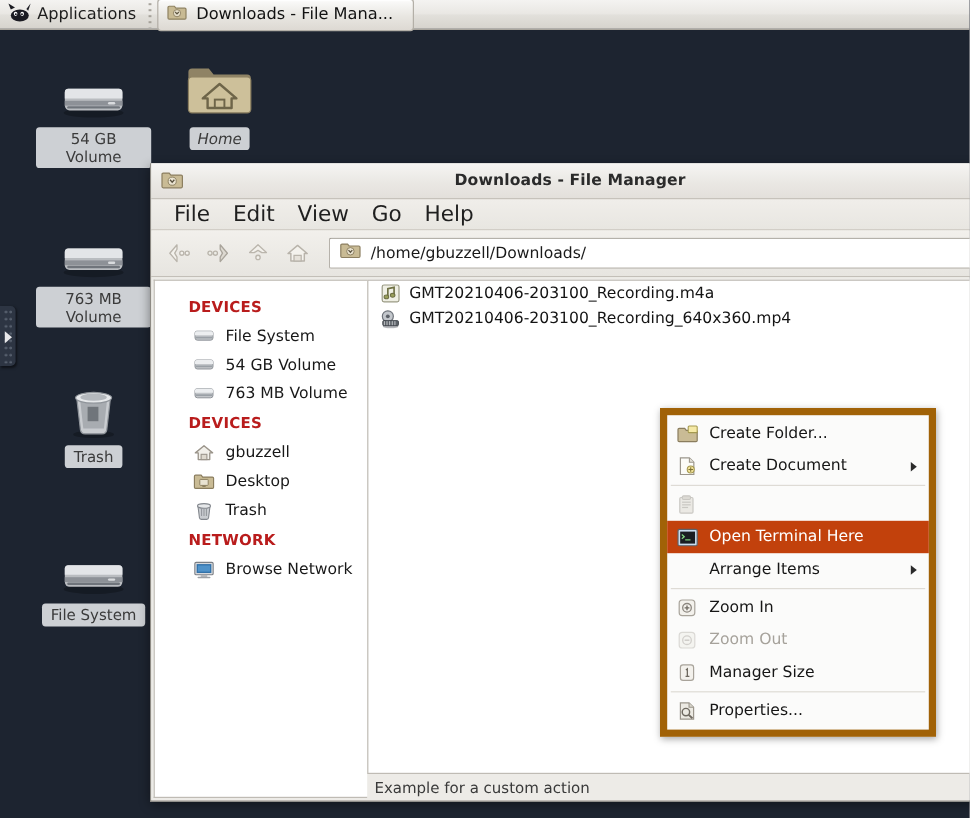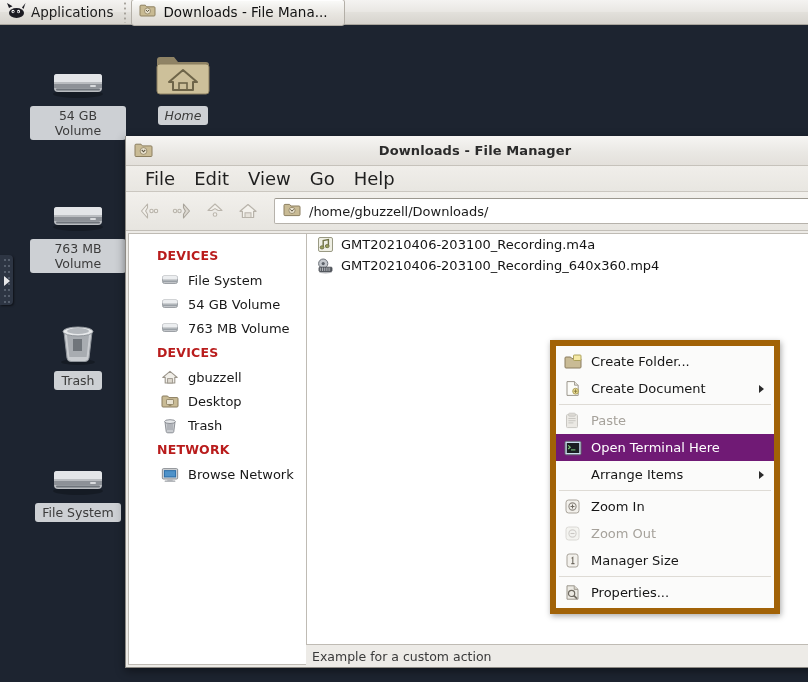--- a/index.html
+++ b/index.html
@@ -292,21 +292,21 @@
     margin-right: 9px;
     display: flex;
     align-items: center;
     justify-content: center;
     flex: none;
   }
   .ctx-item .clabel { flex: 1; white-space: nowrap; }
   .ctx-item.disabled { color: #a6a29b; }
   .ctx-item.disabled .cicon { opacity: .45; }
   .ctx-item.selected {
-    background: #701a75;
+    background: #c2410c;
     color: #ffffff;
   }
   .ctx-item .sub-arrow {
     width: 0; height: 0;
     border-left: 5px solid #2a2a2a;
     border-top: 4px solid transparent;
     border-bottom: 4px solid transparent;
     margin-right: 2px;
   }
   .ctx-sep {
@@ -612,21 +612,20 @@
     <div class="ctx-item disabled">
       <span class="cicon">
         <svg width="17" height="17" viewBox="0 0 17 17">
           <rect x="2.5" y="2.6" width="11" height="13" rx="1" fill="#d8d5cb" stroke="#8e8a80" stroke-width="1"></rect>
           <rect x="4.6" y="1.2" width="6.8" height="3" rx="1" fill="#b7b3a8" stroke="#8e8a80" stroke-width=".9"></rect>
           <rect x="4.4" y="6" width="7.2" height="1" fill="#8e8a80"></rect>
           <rect x="4.4" y="8.2" width="7.2" height="1" fill="#8e8a80"></rect>
           <rect x="4.4" y="10.4" width="5" height="1" fill="#8e8a80"></rect>
         </svg>
       </span>
-      <span class="clabel">Paste</span>
     </div>
     <div class="ctx-item selected">
       <span class="cicon">
         <svg width="18" height="16" viewBox="0 0 18 16">
           <rect x="1" y="1.2" width="16" height="13.6" rx="1.2" fill="#c9dcee" stroke="#5e6268" stroke-width="1"></rect>
           <rect x="2.8" y="3" width="12.4" height="10" fill="#1a1d22"></rect>
           <path d="M4.2 5.4 L6.2 7.2 L4.2 9" fill="none" stroke="#7fd27f" stroke-width="1.1"></path>
           <rect x="7" y="9.4" width="4.4" height="1" fill="#7fd27f"></rect>
         </svg>
       </span>

